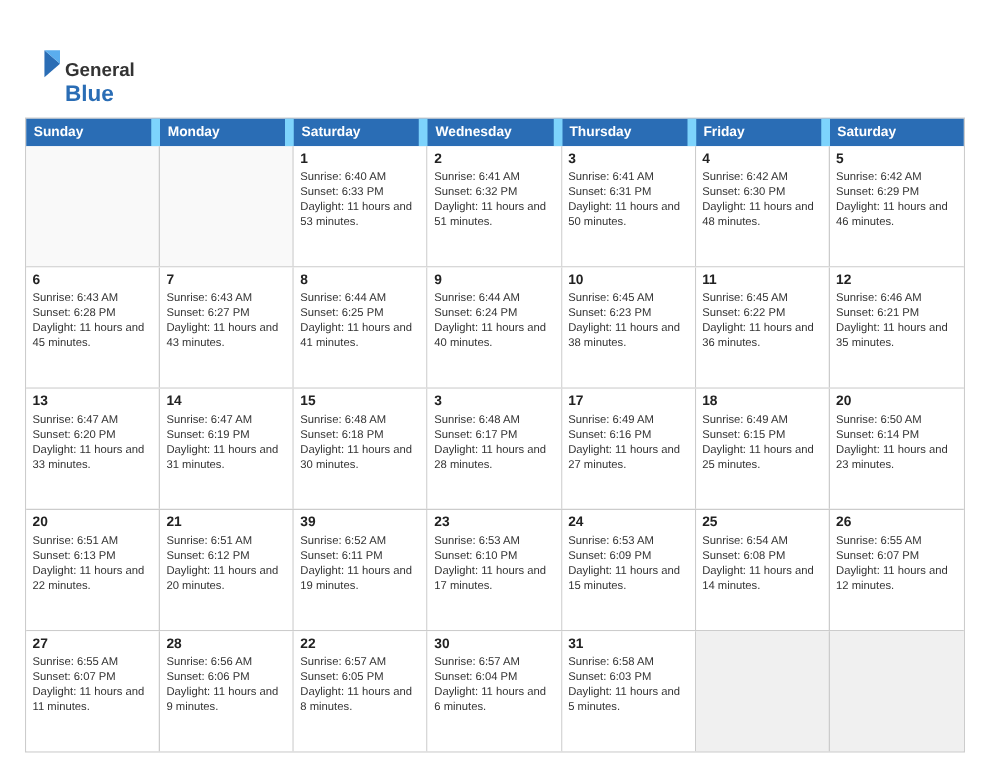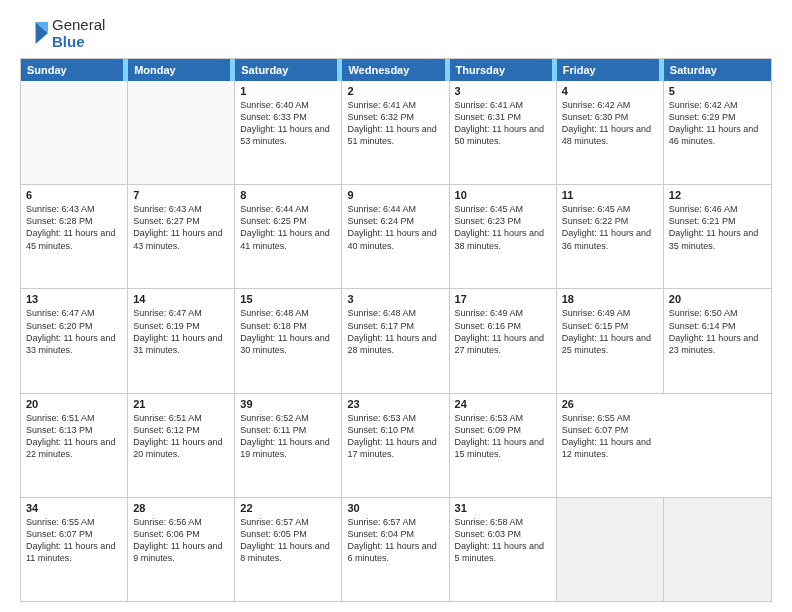--- a/index.html
+++ b/index.html
@@ -54,21 +54,21 @@
     .cal-header {
       display: grid;
       grid-template-columns: repeat(7, 1fr);
       background: #2a6db5;
     }
     .cal-header-cell {
       color: #fff;
       font-size: 11px;
       font-weight: bold;
       padding: 5px 6px;
-      border-right: 5px solid #7dd3fc;
+      border-right: 7px solid #7dd3fc;
     }
     .cal-header-cell:last-child { border-right: none; }
     .cal-body {
       flex: 1;
       display: flex;
       flex-direction: column;
     }
     .cal-row {
       display: grid;
       grid-template-columns: repeat(7, 1fr);
@@ -104,22 +104,22 @@
 <body>
 
 <div class="page">
   <div class="header">
     <div class="logo">
       <svg class="logo-icon" viewBox="0 0 36 36">
         <polygon points="20,4 36,18 20,32" fill="#2a6db5"></polygon>
         <polygon points="20,4 36,4 36,18" fill="#5aadee"></polygon>
       </svg>
       <div>
-        <div style="font-size:15px;font-weight:normal;color:#333;">General</div>
-        <div style="font-size:15px;font-weight:bold;color:#2a6db5;">Blue</div>
+        <div style="font-size:15px;font-weight:bold;color:#333;margin-top:32px;">General</div>
+        <div style="font-size:18px;font-weight:bold;color:#2a6db5;">Blue</div>
       </div>
     </div>
     <div class="title-block">
       <div class="month-title"></div>
       <div class="location"></div>
     </div>
   </div>
 
   <div class="calendar">
     <div class="cal-header">
@@ -231,27 +231,31 @@
           </div>
           <div class="cal-cell">
             <div class="day-num">23</div>
             <div class="cell-info">Sunrise: 6:53 AM<br>Sunset: 6:10 PM<br>Daylight: 11 hours and 17 minutes.</div>
           </div>
           <div class="cal-cell">
             <div class="day-num">24</div>
             <div class="cell-info">Sunrise: 6:53 AM<br>Sunset: 6:09 PM<br>Daylight: 11 hours and 15 minutes.</div>
           </div>
           <div class="cal-cell">
+            <div class="day-num">25</div>
+            <div class="cell-info">Sunrise: 6:54 AM<br>Sunset: 6:08 PM<br>Daylight: 11 hours and 14 minutes.</div>
+          </div>
+          <div class="cal-cell">
             <div class="day-num">26</div>
             <div class="cell-info">Sunrise: 6:55 AM<br>Sunset: 6:07 PM<br>Daylight: 11 hours and 12 minutes.</div>
           </div>
         </div>
         <div class="cal-row">
           <div class="cal-cell">
-            <div class="day-num">34</div>
+            <div class="day-num">27</div>
             <div class="cell-info">Sunrise: 6:55 AM<br>Sunset: 6:07 PM<br>Daylight: 11 hours and 11 minutes.</div>
           </div>
           <div class="cal-cell">
             <div class="day-num">28</div>
             <div class="cell-info">Sunrise: 6:56 AM<br>Sunset: 6:06 PM<br>Daylight: 11 hours and 9 minutes.</div>
           </div>
           <div class="cal-cell">
             <div class="day-num">22</div>
             <div class="cell-info">Sunrise: 6:57 AM<br>Sunset: 6:05 PM<br>Daylight: 11 hours and 8 minutes.</div>
           </div>

